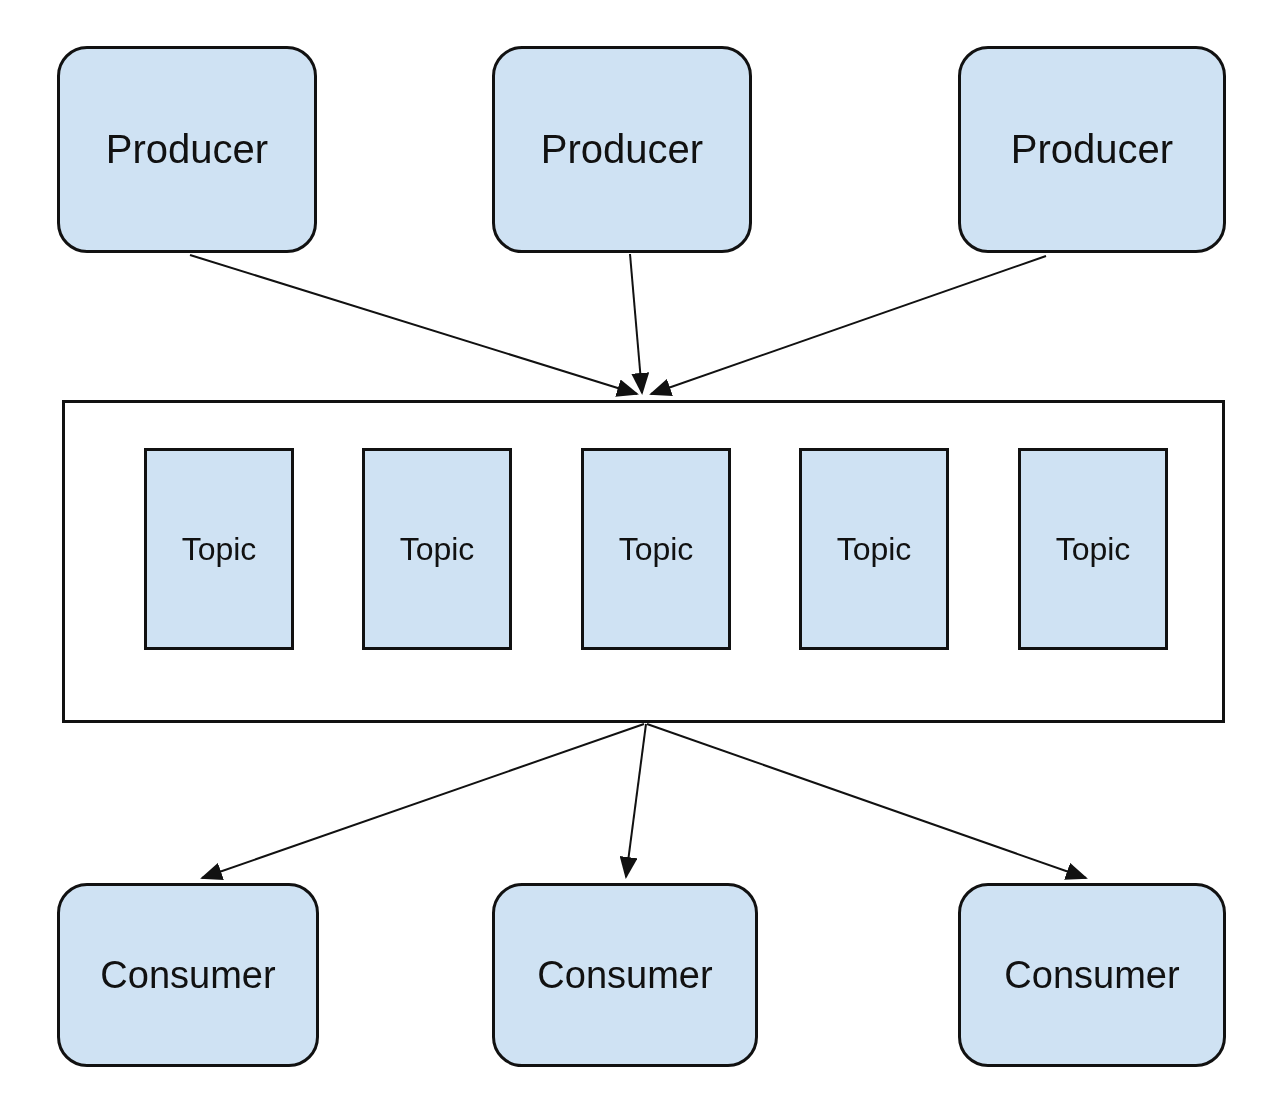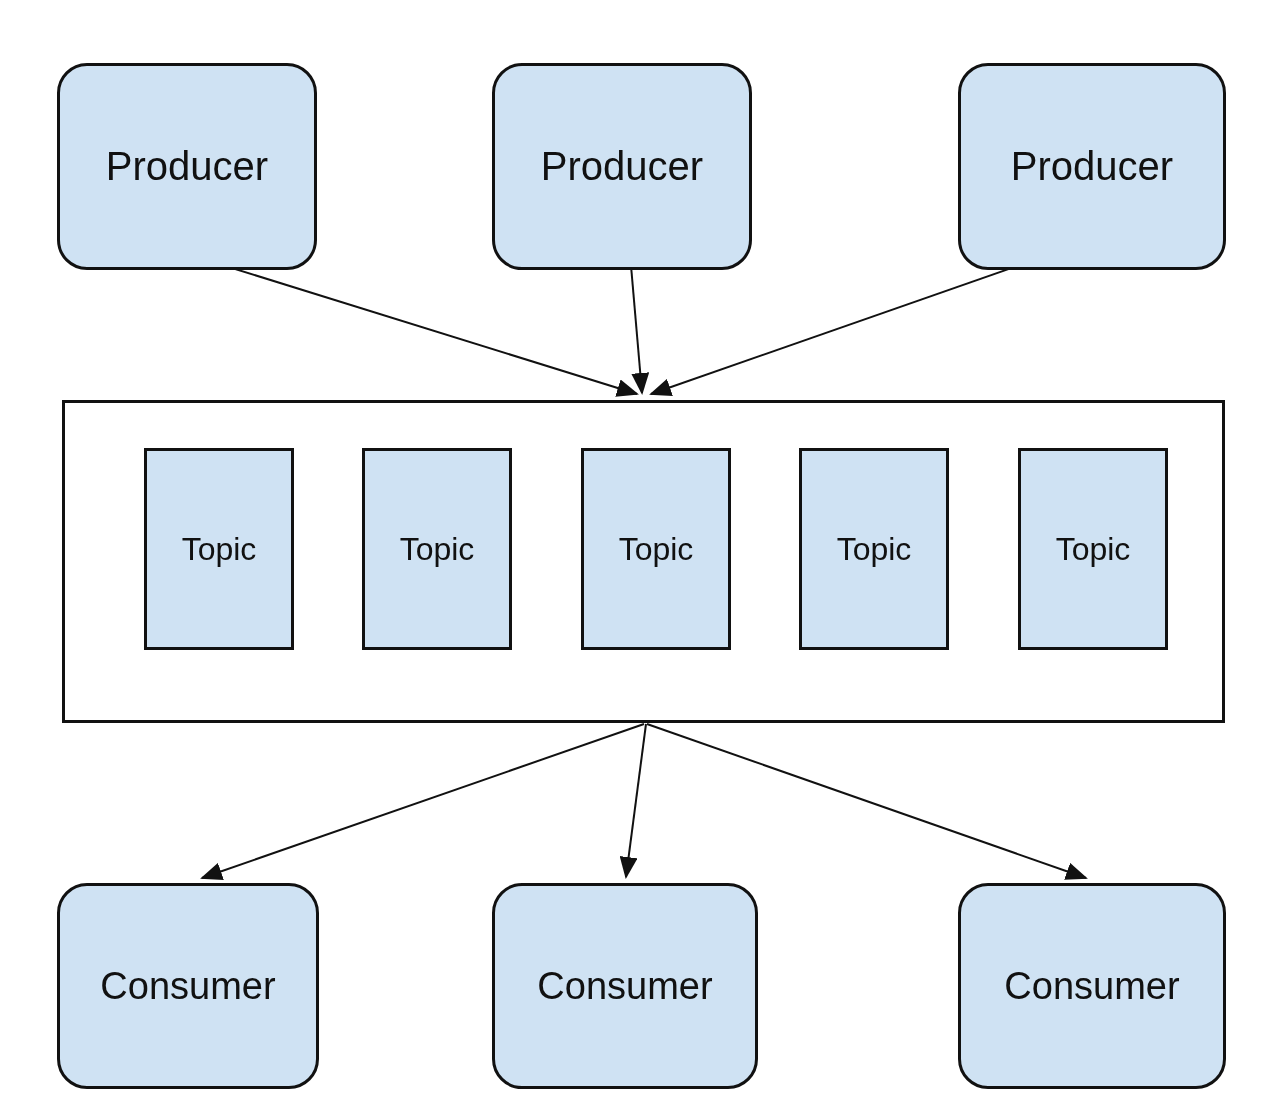--- a/index.html
+++ b/index.html
@@ -58,22 +58,22 @@
     border: 3px solid var(--node-border);
   }
 
   .topic {
     width: 150px;
     height: 202px;
     top: 448px;
     font-size: 32px;
   }
 
-  .producer-box { width: 260px; height: 207px; top: 63px; }
-  .consumer-box { width: 262px; height: 206px; top: 883px; }
+  .producer-box { width: 260px; height: 207px; top: 46px; }
+  .consumer-box { width: 262px; height: 184px; top: 883px; }
 
   .p1 { left: 57px; }
   .p2 { left: 492px; }
   .p3 { left: 958px; width: 268px; }
 
   .t1 { left: 144px; }
   .t2 { left: 362px; }
   .t3 { left: 581px; }
   .t4 { left: 799px; }
   .t5 { left: 1018px; }

